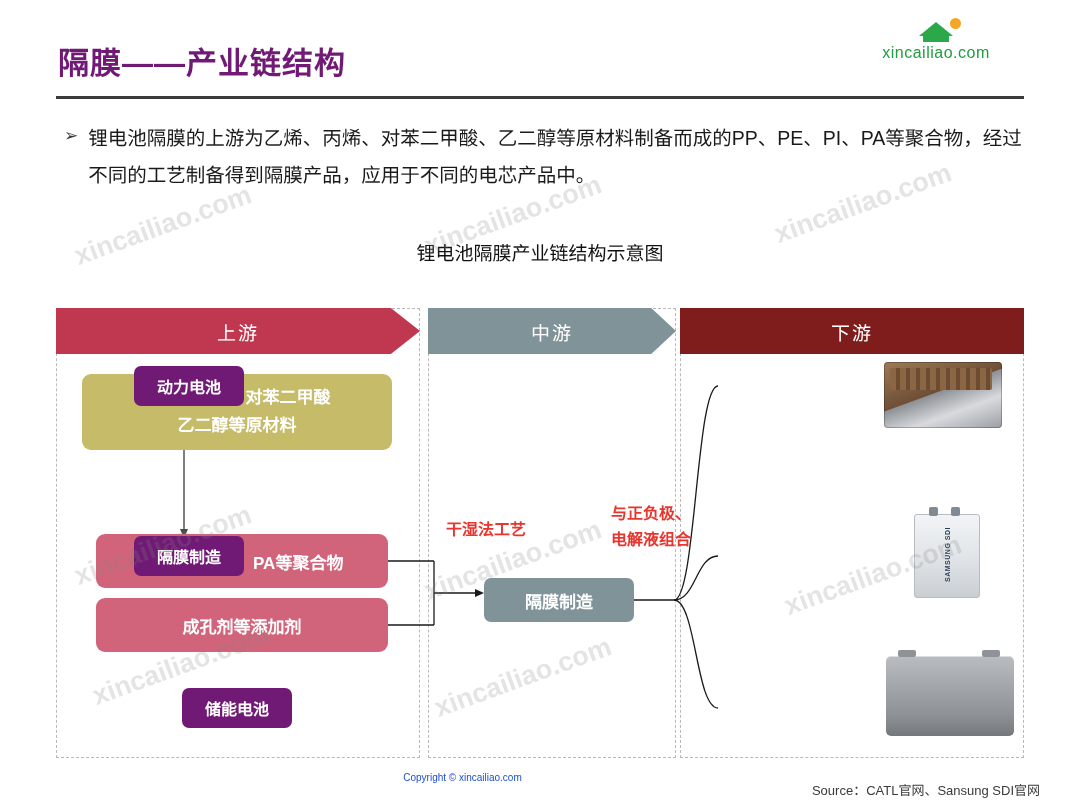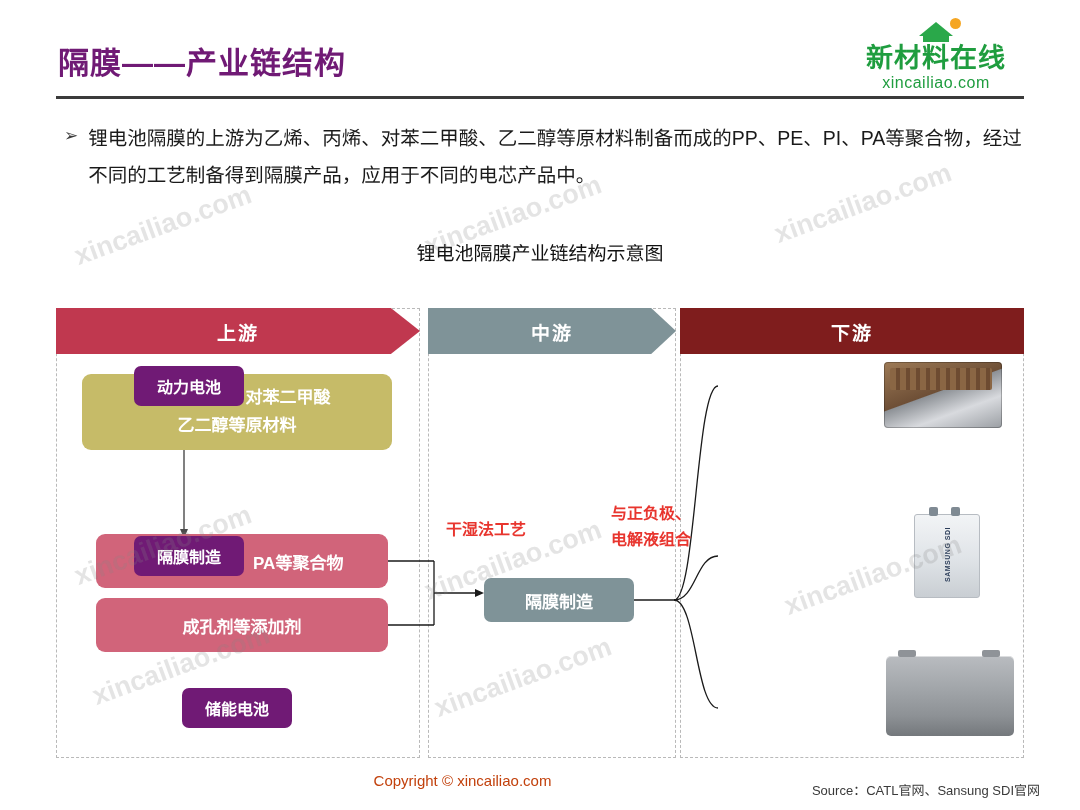--- a/index.html
+++ b/index.html
@@ -135,21 +135,21 @@
   }
 
   
   .banner {
     position: absolute;
     height: 46px;
     display: flex;
     align-items: center;
     justify-content: center;
     color: #ffffff;
-    font-weight: bold;
+    font-weight: normal;
     font-size: 19px;
     letter-spacing: 2px;
   }
   .banner-up {
     left: 0;
     top: 0;
     width: 364px;
     background: #c0384f;
     clip-path: polygon(0 0, 92% 0, 100% 50%, 92% 100%, 0 100%);
   }
@@ -328,22 +328,22 @@
     box-shadow: 84px 0 0 0 #8f9398;
   }
 
   
   .copyright {
     position: absolute;
     left: 0;
     top: 772px;
     width: 925px;
     text-align: center;
-    font-size: 15px;
-    color: #c2410c;
+    font-size: 10px;
+    color: #1d4ed8;
   }
   .source {
     position: absolute;
     right: 40px;
     top: 780px;
     font-size: 13px;
     color: #3a3a3a;
   }
 
   
@@ -363,21 +363,20 @@
 
 <div class="slide-title">隔膜——产业链结构</div>
 <div class="title-rule"></div>
 
 <div class="logo">
   <div class="logo-mark">
     <div class="logo-house"></div>
     <div class="logo-body"></div>
     <div class="logo-sun"></div>
   </div>
-  <div class="logo-cn">新材料在线</div>
   <div class="logo-en">xincailiao.com</div>
 </div>
 
 <div class="bullet-wrap">
   <div class="bullet-marker">➢</div>
   <div class="bullet-text">锂电池隔膜的上游为乙烯、丙烯、对苯二甲酸、乙二醇等原材料制备而成的PP、PE、PI、PA等聚合物，经过不同的工艺制备得到隔膜产品，应用于不同的电芯产品中。</div>
 </div>
 
 <div class="chart-caption">锂电池隔膜产业链结构示意图</div>
 

